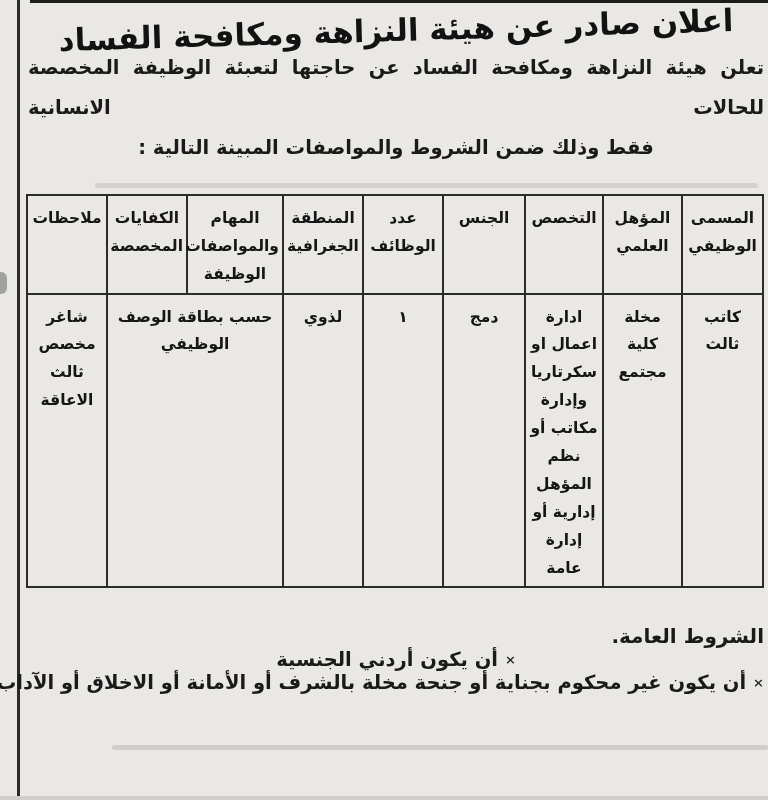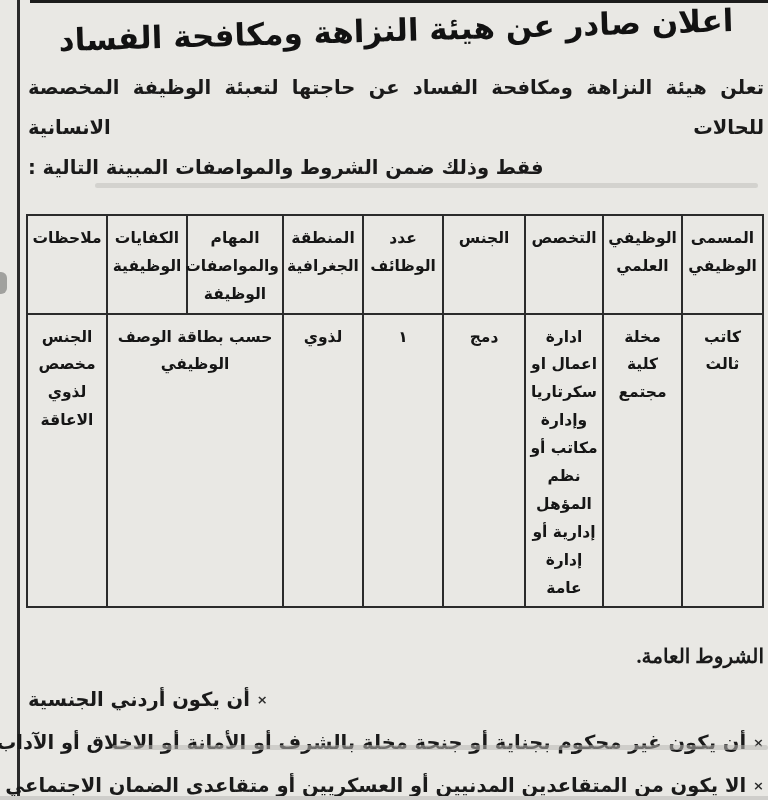--- a/index.html
+++ b/index.html
@@ -57,26 +57,25 @@
     margin-top: 12px;
     font-size: 31px;
     letter-spacing: -0.5px;
     text-align: center;
     white-space: nowrap;
     transform: rotate(-1.7deg);
     color: #121212;
   }
 
   .intro {
-    margin-top: 20px;
     font-size: 19.5px;
     line-height: 2.05;
   }
   .intro-line-1 { text-align: justify; text-align-last: justify; }
-  .intro-line-2 { text-align: left; }
+  .intro-line-2 { text-align: center; }
 
   
   table.jobs {
     margin-top: 26px;
     border-collapse: collapse;
     table-layout: fixed;
     width: 736px;
   }
   table.jobs th, table.jobs td {
     border: 2px solid #2b2b2b;
@@ -89,25 +88,24 @@
     color: #161616;
   }
   table.jobs thead th { height: 88px; }
   table.jobs tbody td { height: 262px; }
 
   
   .conditions { margin-top: 36px; font-size: 19.5px; }
   .conditions-heading {
     text-align: right;
     font-size: 20px;
-    font-family: Liberation Serif, serif;
   }
   .condition-item {
-    margin-top: 20px;
-    text-align: left;
+    margin-top: 0;
+    text-align: center;
     white-space: nowrap;
   }
   .bullet-marker {
     font-size: 13px;
     color: #2e2e2e;
     margin-left: 7px;
     vertical-align: 2px;
   }
 </style>
 </head>
@@ -135,57 +133,54 @@
       <col style="width:82px">
         <col style="width:80px">
         <col style="width:80px">
       <col style="width:96px">
         <col style="width:80px">
         <col style="width:80px">
     </colgroup>
     <thead>
       <tr>
         <th>المسمى الوظيفي</th>
-        <th>الوظيفي العلمي</th>
+        <th>المؤهل العلمي</th>
         <th>التخصص</th>
         <th>الجنس</th>
         <th>عدد الوظائف</th>
         <th>المنطقة الجغرافية</th>
         <th>المهام والمواصفات الوظيفة</th>
-        <th>الكفايات الوظيفية</th>
+        <th>الكفايات المخصصة</th>
         <th>ملاحظات</th>
       </tr>
     </thead>
     <tbody>
       <tr>
         <td>كاتب ثالث</td>
         <td>مخلة كلية مجتمع</td>
         <td>ادارة اعمال او سكرتاريا وإدارة مكاتب أو نظم المؤهل إدارية أو إدارة عامة</td>
         <td>دمج</td>
         <td>١</td>
         <td>لذوي</td>
         <td colspan="2">حسب بطاقة الوصف الوظيفي</td>
-        <td>الجنس مخصص لذوي الاعاقة</td>
+        <td>شاغر مخصص ثالث الاعاقة</td>
       </tr>
     </tbody>
   </table>
 
   <div class="conditions">
     <div class="conditions-heading">الشروط العامة.</div>
 
     <div class="condition-item">
       <span class="bullet-marker">×</span><span>أن يكون أردني الجنسية</span>
     </div>
 
     <div class="condition-item">
       <span class="bullet-marker">×</span><span>أن يكون غير محكوم بجناية أو جنحة مخلة بالشرف أو الأمانة أو الاخلاق أو الآداب العامة</span>
     </div>
 
-    <div class="condition-item">
-      <span class="bullet-marker">×</span><span>الا يكون من المتقاعدين المدنيين أو العسكريين أو متقاعدي الضمان الاجتماعي</span>
-    </div>
 
   </div>
 
 </div>
 
 <div class="streak-mid"></div>
 <div class="bottom-band"></div>
 
 </body></html>

